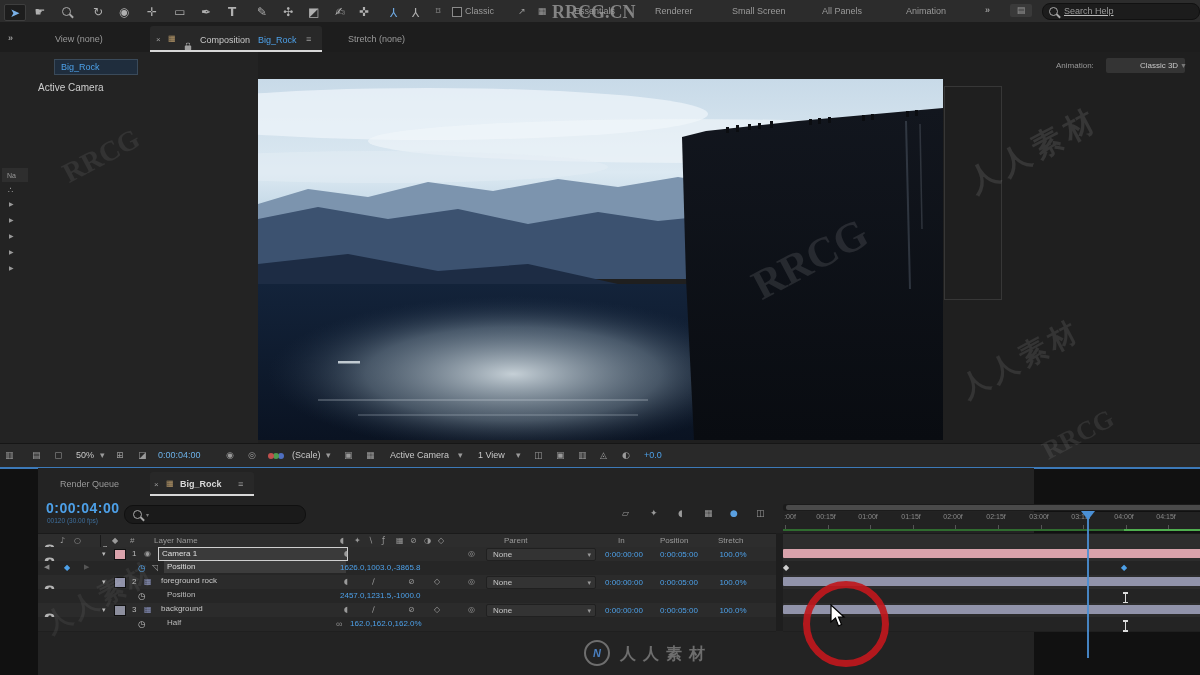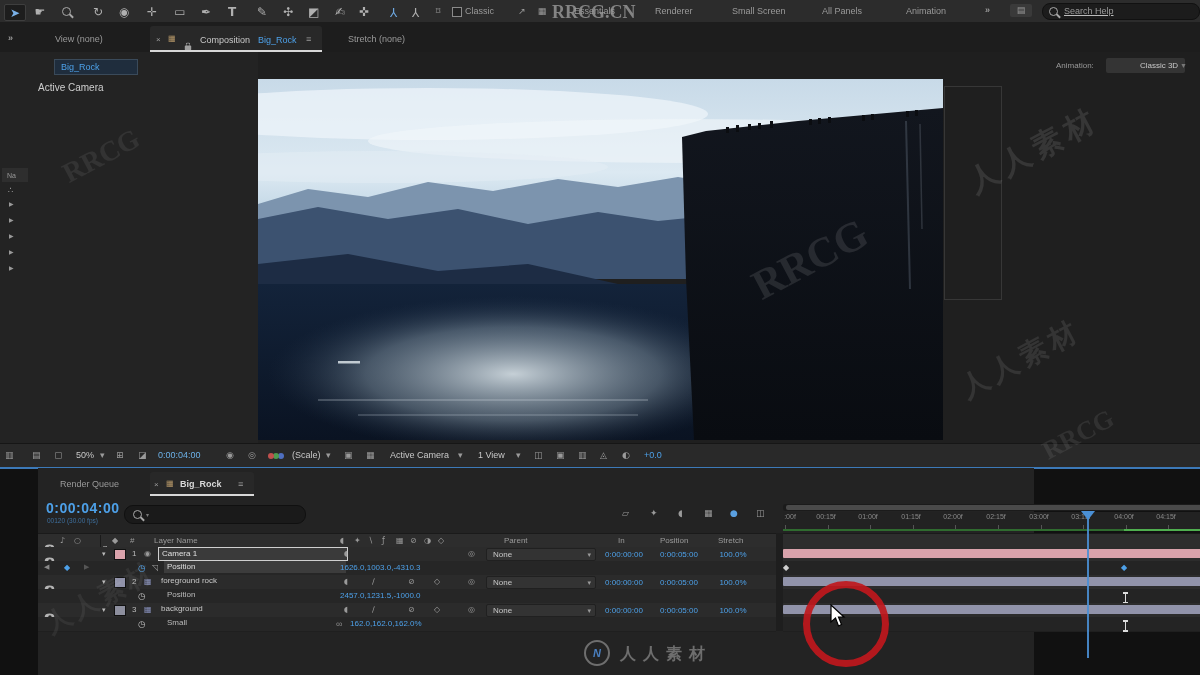--- a/index.html
+++ b/index.html
@@ -364,21 +364,21 @@
 
   <div class="row rowP" style="top:93px;">
     <span class="kf" style="left:6px;top:3px;color:#888;font-size:7px;">◀</span>
     <span class="kf blue" style="left:26px;top:3px;">◆</span>
     <span class="kf" style="left:46px;top:3px;color:#555;font-size:7px;">▶</span>
     <span class="abs blue" style="left:100px;top:2px;font-size:9px;font-family:'DejaVu Sans',sans-serif;">◷</span>
     <span class="abs ico-s" style="left:114px;top:3px;font-size:8px;">◹</span>
     <div class="namebox" style="left:126px;width:176px;background:#3c3c3c;">
       <span class="t8" style="color:#ddd;">Position</span>
       </div>
-    <span class="abs t8 blue" style="left:302px;top:3px;">1626.0,1003.0,-4310.3</span>
+    <span class="abs t8 blue" style="left:302px;top:3px;">1626.0,1003.0,-3865.8</span>
   </div>
 
   <div class="row rowL" style="top:107px;">
     <span class="abs eye" style="left:6px;top:3px;transform:scale(.85);"></span>
     <span class="abs" style="left:64px;top:3px;font-size:7px;color:#bbb;">▾</span>
     <span class="abs swatch" style="left:76px;background:var(--bar-lavender,#9193aa);"></span>
     <span class="abs t8" style="left:94px;top:3px;color:#bbb;">2</span>
     <span class="abs ico-s" style="left:106px;top:3px;font-size:8px;color:#8a93c0;">▦</span>
     <div class="namebox" style="left:120px;width:182px;">
       <span class="t8" style="color:#c8c8c8;">foreground rock</span>
@@ -424,21 +424,21 @@
       <span style="position:absolute;right:4px;font-size:7px;color:#999;">▾</span>
       </div>
     <span class="val blue" style="left:560px;top:3px;width:52px;">0:00:00:00</span>
     <span class="val blue" style="left:614px;top:3px;width:54px;">0:00:05:00</span>
     <span class="val blue" style="left:668px;top:3px;width:54px;">100.0%</span>
   </div>
 
   <div class="row rowP" style="top:149px;">
     <span class="abs" style="left:100px;top:2px;font-size:9px;color:#bbb;font-family:'DejaVu Sans',sans-serif;">◷</span>
     <div class="namebox" style="left:126px;width:176px;">
-      <span class="t8" style="color:#bbb;">Small</span>
+      <span class="t8" style="color:#bbb;">Half</span>
       </div>
     <span class="abs" style="left:298px;top:2px;font-size:9px;color:#888;">∞</span>
     <span class="abs t8 blue" style="left:312px;top:3px;">162.0,162.0,162.0%</span>
   </div>
 
   <div class="lane laneL" style="top:79px;">
     <div class="bar" style="background:var(--bar-pink,#d9a2ab);"></div>
     </div>
   <div class="lane laneP" style="top:93px;">
     <span class="kf" style="left:0px;top:3px;color:#cfcfcf;">◆</span>

